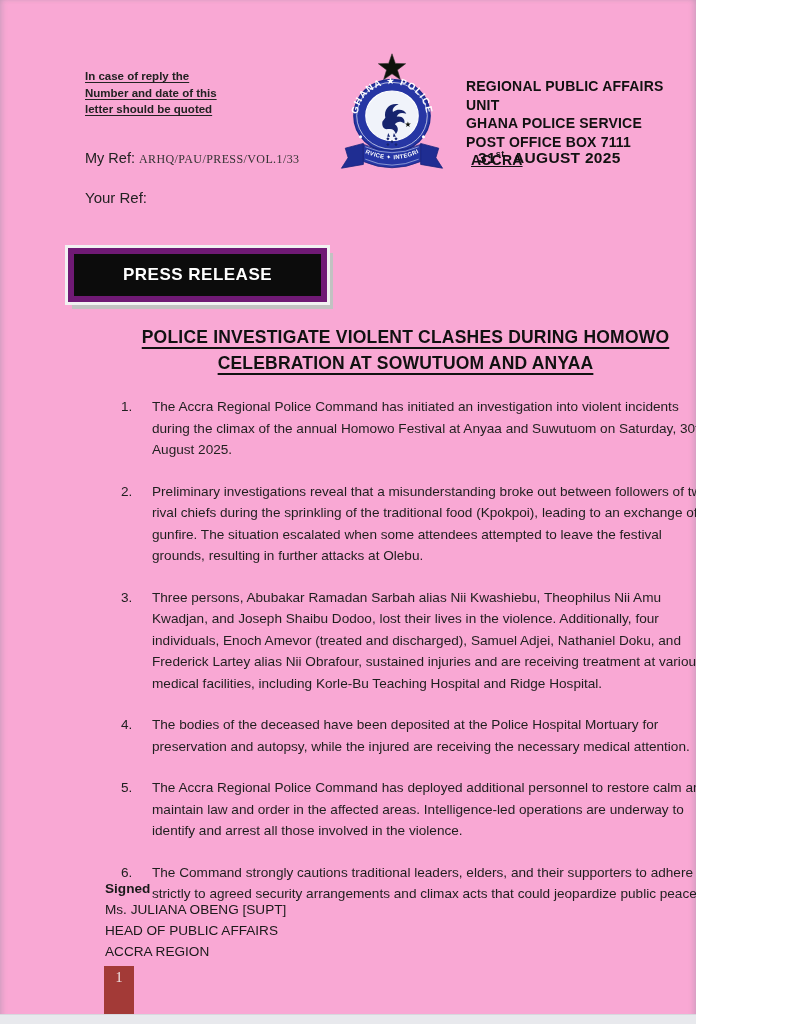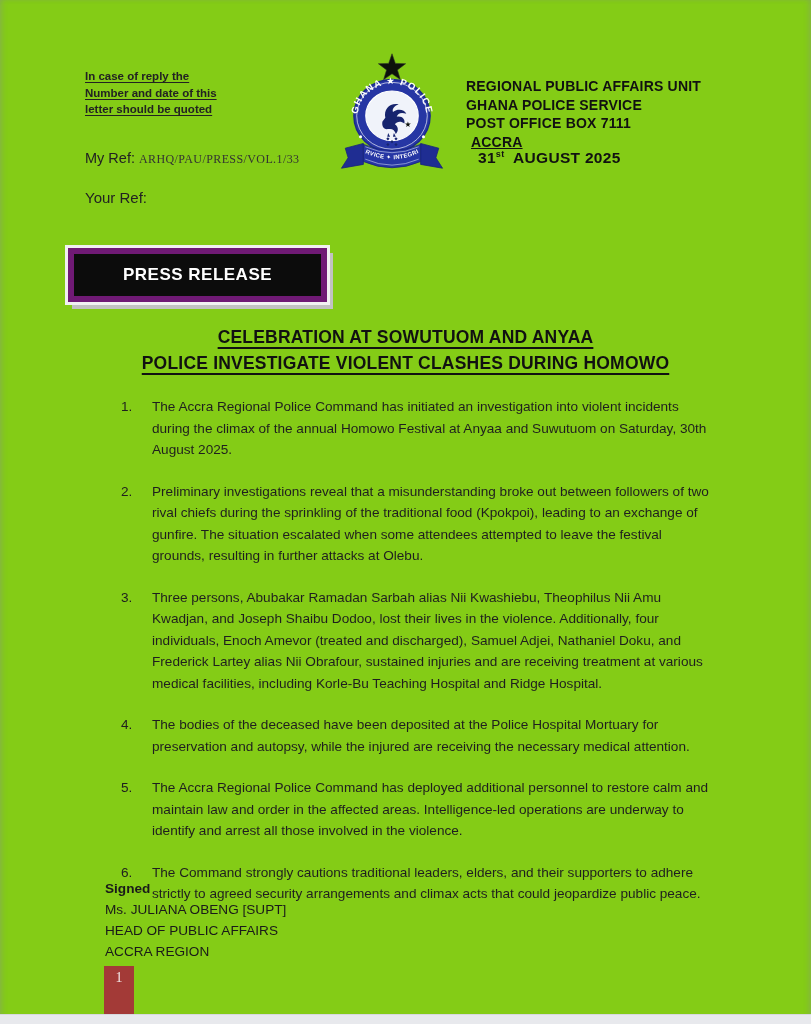--- a/index.html
+++ b/index.html
@@ -1,18 +1,18 @@
 <!DOCTYPE html>
 <html><head>
 <meta charset="utf-8">
 <style>
   html,body{margin:0;padding:0;background:#ffffff;}
   .page{
-    position:relative;width:811px;height:1024px;overflow:hidden;
-    background:#84cc16;
+    position:relative;width:696px;height:1024px;overflow:hidden;
+    background:#f9a8d4;
     font-family:"Liberation Sans","DejaVu Sans",sans-serif;
     color:#1b1b1b;
     box-shadow:inset 4px 0 6px -3px rgba(130,135,150,.45), inset -4px 0 6px -3px rgba(130,135,150,.45);
   }
 
   
   .reply-note{position:absolute;left:85px;top:68px;font-size:11.5px;font-weight:bold;line-height:16.5px;color:#222;}
   .reply-note div{text-decoration:underline;text-underline-offset:2px;}
 
   .logo-wrap{position:absolute;left:330px;top:48px;width:124px;height:126px;}
@@ -131,22 +131,22 @@
   </div>
   <div class="yourref-row">
     <span>Your Ref:</span>
   </div>
 
   <div class="press-banner">
     <span>PRESS RELEASE</span>
   </div>
 
   <div class="title">
+    <div><span>POLICE INVESTIGATE VIOLENT CLASHES DURING HOMOWO</span></div>
     <div><span>CELEBRATION AT SOWUTUOM AND ANYAA</span></div>
-    <div><span>POLICE INVESTIGATE VIOLENT CLASHES DURING HOMOWO</span></div>
   </div>
 
   <div class="paras">
     <div class="para-row">
       <div class="para-num">1.</div>
       <div class="para-text">The Accra Regional Police Command has initiated an investigation into violent incidents during the climax of the annual Homowo Festival at Anyaa and Suwutuom on Saturday, 30th August 2025.</div>
     </div>
     <div class="para-row">
       <div class="para-num">2.</div>
       <div class="para-text">Preliminary investigations reveal that a misunderstanding broke out between followers of two rival chiefs during the sprinkling of the traditional food (Kpokpoi), leading to an exchange of gunfire. The situation escalated when some attendees attempted to leave the festival grounds, resulting in further attacks at Olebu.</div>

